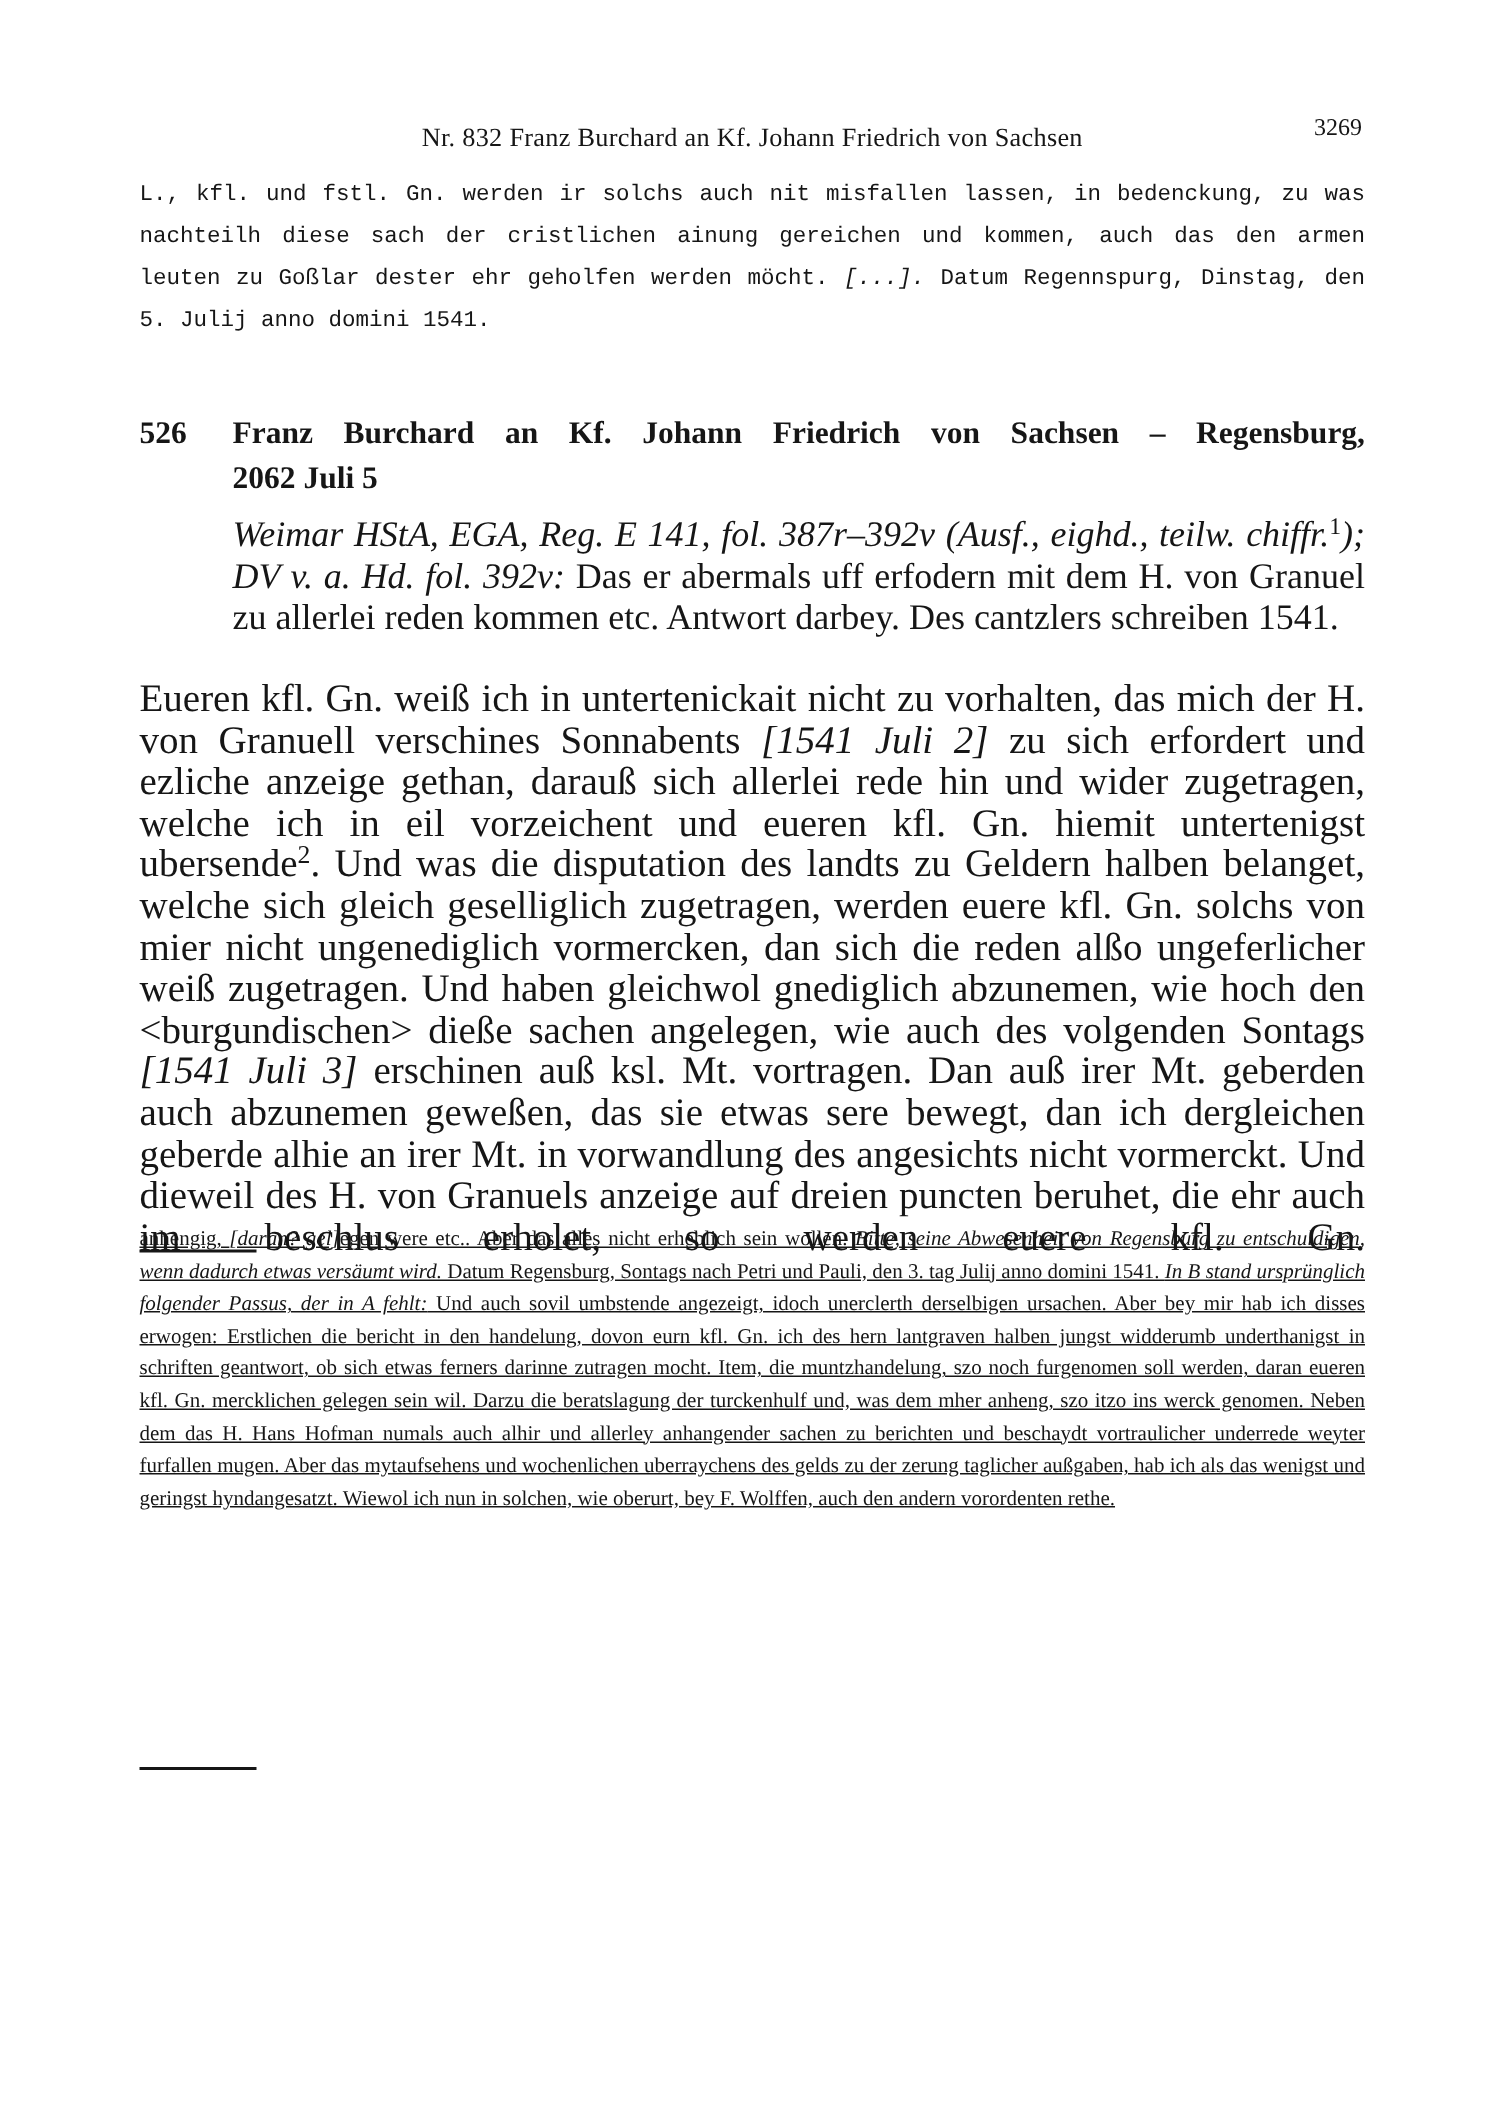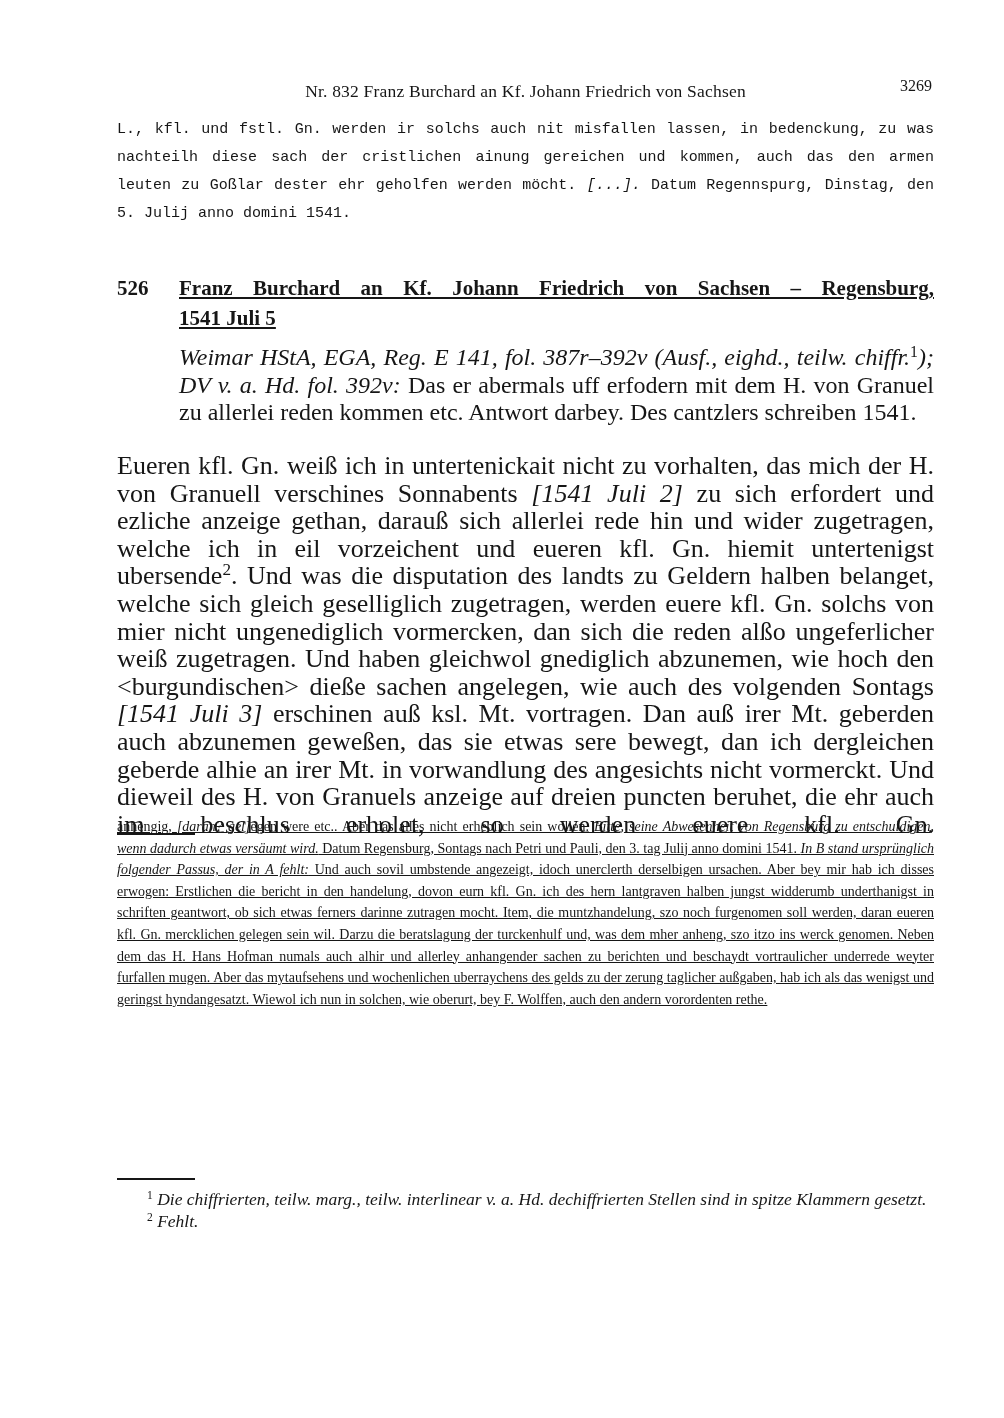--- a/index.html
+++ b/index.html
@@ -4,21 +4,20 @@
 <style>
   html, body { margin: 0; padding: 0; background: #ffffff; }
   .page {
     position: relative;
     width: 980px;
     height: 1418px;
     background: #ffffff;
     color: #161616;
     font-family: "Liberation Serif", "DejaVu Serif", serif;
     overflow: hidden;
-    margin-left: 24px;
   }
   .abs { position: absolute; }
   .blk { position: absolute; left: 93px; width: 817px; }
 
   .running-header { top: 80px; font-size: 17.5px; line-height: 22px; }
   .rh-title { display: block; text-align: center; letter-spacing: 0.2px; }
   .rh-page { position: absolute; right: 2px; top: -5px; font-size: 16px; }
 
   .intro {
     top: 116px;
@@ -28,21 +27,21 @@
     font-family: Liberation Mono, monospace;
   }
 
   .entry-heading {
     top: 273px;
     font-weight: bold;
     font-size: 21px;
     line-height: 30px;
   }
   .entry-number { position: absolute; left: 0; top: 0; }
-  .entry-title { margin-left: 62px; text-decoration: underline; }
+  .entry-title { margin-left: 62px; }
   .title-line-1 { text-align: justify; text-align-last: justify; }
   .title-line-2 { text-align: left; }
 
   .source-note {
     top: 344px;
     left: 155px;
     width: 755px;
     font-size: 24px;
     line-height: 27.5px;
     text-align: justify;
@@ -94,32 +93,28 @@
     <span class="rh-title">Nr. 832 Franz Burchard an Kf. Johann Friedrich von Sachsen</span>
     <span class="rh-page">3269</span>
   </div>
 
   <div class="blk intro"><span>L., kfl. und fstl. Gn. werden ir solchs auch nit misfallen lassen, in bedenckung, zu was nachteilh diese sach der cristlichen ainung gereichen und kommen, auch das den armen leuten zu Goßlar dester ehr geholfen werden möcht. </span><span class="it">[...].</span><span> Datum Regennspurg, Dinstag, den 5. Julij anno domini 1541.</span></div>
 
   <div class="blk entry-heading">
     <span class="entry-number">526</span>
     <div class="entry-title">
       <div class="title-line-1">Franz Burchard an Kf. Johann Friedrich von Sachsen – Regensburg,</div>
-      <div class="title-line-2">1541 Juli 5</div>
+      <div class="title-line-2">2062 Juli 5</div>
     </div>
   </div>
 
   <div class="abs source-note"><span class="it">Weimar HStA, EGA, Reg. E 141, fol. 387r–392v (Ausf., eighd., teilw. chiffr.</span><sup>1</sup><span class="it">); DV v. a. Hd. fol. 392v:</span><span> Das er abermals uff erfodern mit dem H. von Granuel zu allerlei reden kommen etc. Antwort darbey. Des cantzlers schreiben 1541.</span></div>
 
   <div class="blk letter-body"><span>Eueren kfl. Gn. weiß ich in untertenickait nicht zu vorhalten, das mich der H. von Granuell verschines Sonnabents </span><span class="it">[1541 Juli 2]</span><span> zu sich erfordert und ezliche anzeige gethan, darauß sich allerlei rede hin und wider zugetragen, welche ich in eil vorzeichent und eueren kfl. Gn. hiemit untertenigst ubersende</span><sup>2</sup><span>. Und was die disputation des landts zu Geldern halben belanget, welche sich gleich geselliglich zugetragen, werden euere kfl. Gn. solchs von mier nicht ungenediglich vormercken, dan sich die reden alßo ungeferlicher weiß zugetragen. Und haben gleichwol gnediglich abzunemen, wie hoch den &lt;burgundischen&gt; dieße sachen angelegen, wie auch des volgenden Sontags </span><span class="it">[1541 Juli 3]</span><span> erschinen auß ksl. Mt. vortragen. Dan auß irer Mt. geberden auch abzunemen geweßen, das sie etwas sere bewegt, dan ich dergleichen geberde alhie an irer Mt. in vorwandlung des angesichts nicht vormerckt. Und dieweil des H. von Granuels anzeige auf dreien puncten beruhet, die ehr auch im beschlus erholet, so werden euere kfl. Gn.</span></div>
 
   <div class="rule apparatus-rule"></div>
 
   <div class="blk apparatus"><span>anhengig, </span><span class="it">[daran? gel]</span><span>egen were etc.. Aber das alles nicht erheblich sein wollen. </span><span class="it">Bitte, seine Abwesenheit von Regensburg zu entschuldigen, wenn dadurch etwas versäumt wird.</span><span> Datum Regensburg, Sontags nach Petri und Pauli, den 3. tag Julij anno domini 1541. </span><span class="it">In B stand ursprünglich folgender Passus, der in A fehlt:</span><span> Und auch sovil umbstende angezeigt, idoch unerclerth derselbigen ursachen. Aber bey mir hab ich disses erwogen: Erstlichen die bericht in den handelung, dovon eurn kfl. Gn. ich des hern lantgraven halben jungst widderumb underthanigst in schriften geantwort, ob sich etwas ferners darinne zutragen mocht. Item, die muntzhandelung, szo noch furgenomen soll werden, daran eueren kfl. Gn. mercklichen gelegen sein wil. Darzu die beratslagung der turckenhulf und, was dem mher anheng, szo itzo ins werck genomen. Neben dem das H. Hans Hofman numals auch alhir und allerley anhangender sachen zu berichten und beschaydt vortraulicher underrede weyter furfallen mugen. Aber das mytaufsehens und wochenlichen uberraychens des gelds zu der zerung taglicher außgaben, hab ich als das wenigst und geringst hyndangesatzt. Wiewol ich nun in solchen, wie oberurt, bey F. Wolffen, auch den andern vorordenten rethe.</span></div>
 
   <div class="rule footnote-rule"></div>
 
-  <div class="blk footnotes">
-    <p class="footnote"><sup>1</sup><span class="it"> Die chiffrierten, teilw. marg., teilw. interlinear v. a. Hd. dechiffrierten Stellen sind in spitze Klammern gesetzt.</span></p>
-    <p class="footnote"><sup>2</sup><span class="it"> Fehlt.</span></p>
-  </div>
 
 </div>
 
 </body></html>

